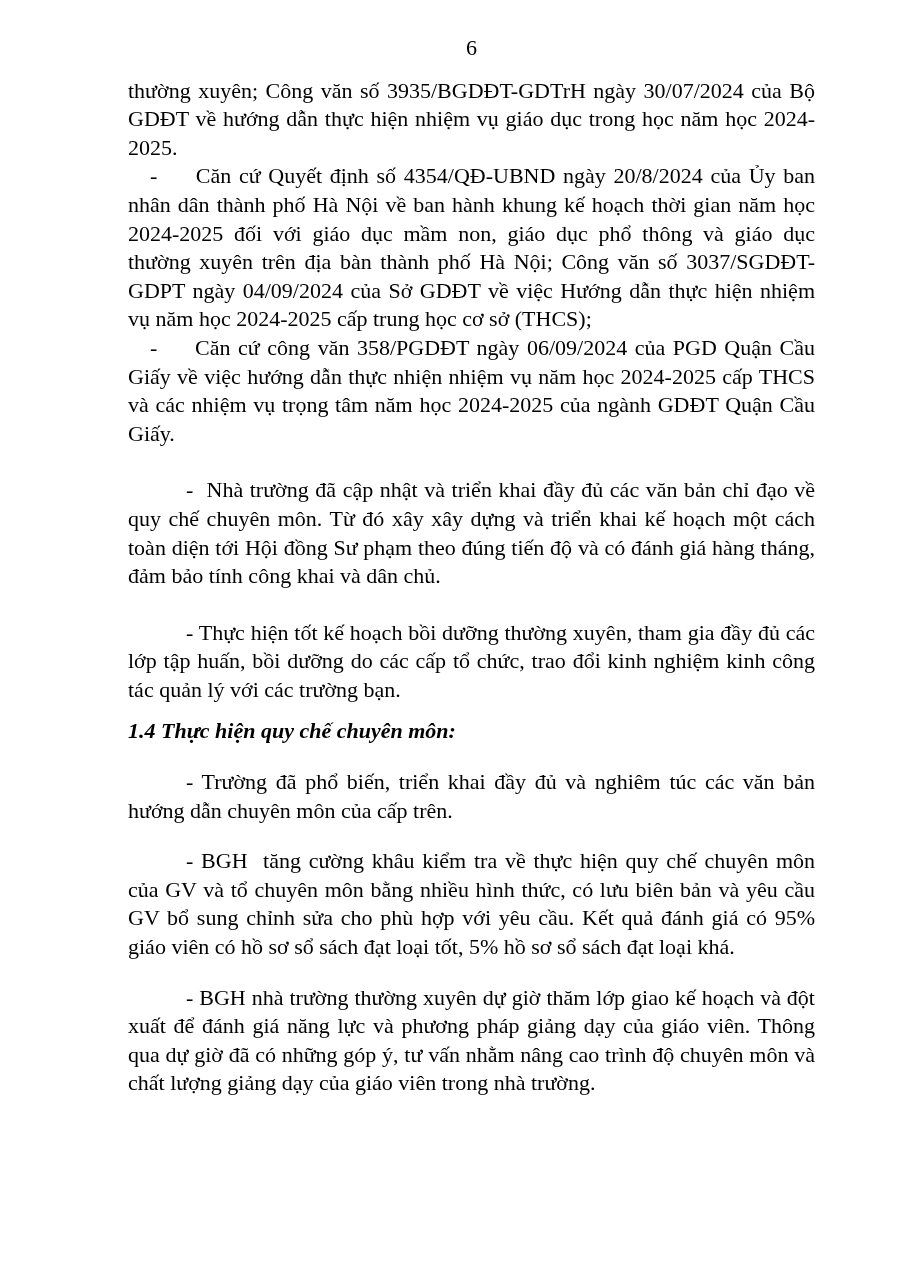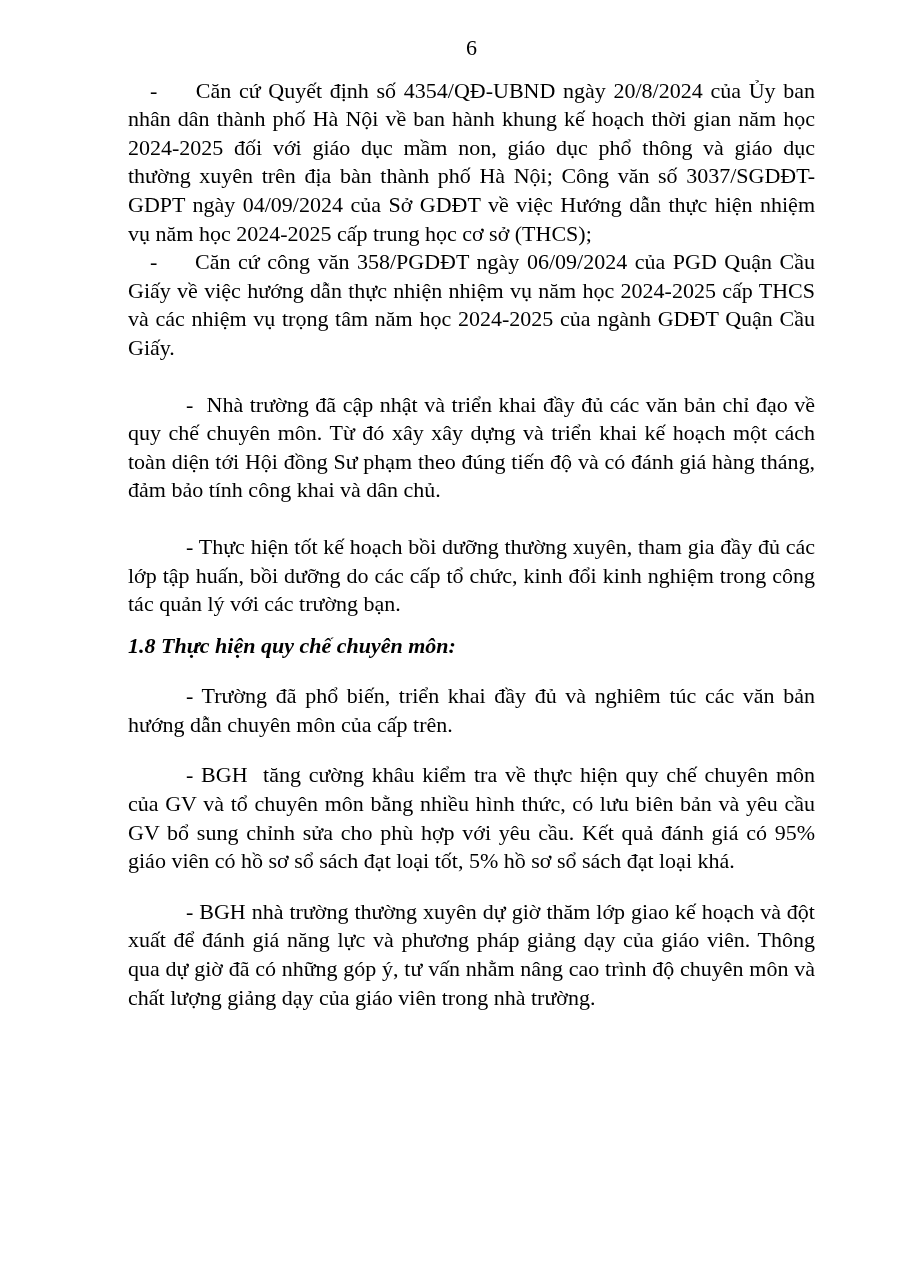--- a/index.html
+++ b/index.html
@@ -39,32 +39,33 @@
     text-align: left;
   }
 </style>
 </head>
 <body>
 
 <div class="page">
 
   <div class="page-number">6</div>
 
+  <p class="para">thường xuyên; Công văn số 3935/BGDĐT-GDTrH ngày 30/07/2024 của Bộ GDĐT về hướng dẫn thực hiện nhiệm vụ giáo dục trong học năm học 2024-2025.</p>
 
   <p class="para indent-sm">-&nbsp;&nbsp;&nbsp;&nbsp;&nbsp;Căn cứ Quyết định số 4354/QĐ-UBND ngày 20/8/2024 của Ủy ban nhân dân thành phố Hà Nội về ban hành khung kế hoạch thời gian năm học 2024-2025 đối với giáo dục mầm non, giáo dục phổ thông và giáo dục thường xuyên trên địa bàn thành phố Hà Nội; Công văn số 3037/SGDĐT-GDPT ngày 04/09/2024 của Sở GDĐT về việc Hướng dẫn thực hiện nhiệm vụ năm học 2024-2025 cấp trung học cơ sở (THCS);</p>
 
   <p class="para indent-sm">-&nbsp;&nbsp;&nbsp;&nbsp;&nbsp;Căn cứ công văn 358/PGDĐT ngày 06/09/2024 của PGD Quận Cầu Giấy về việc hướng dẫn thực nhiện nhiệm vụ năm học 2024-2025 cấp THCS và các nhiệm vụ trọng tâm năm học 2024-2025 của ngành GDĐT Quận Cầu Giấy.</p>
 
   <p class="para indent-lg">-&nbsp; Nhà trường đã cập nhật và triển khai đầy đủ các văn bản chỉ đạo về quy chế chuyên môn. Từ đó xây xây dựng và triển khai kế hoạch một cách toàn diện tới Hội đồng Sư phạm theo đúng tiến độ và có đánh giá hàng tháng, đảm bảo tính công khai và dân chủ.</p>
 
 
-  <p class="para indent-lg">- Thực hiện tốt kế hoạch bồi dưỡng thường xuyên, tham gia đầy đủ các lớp tập huấn, bồi dưỡng do các cấp tổ chức, kinh đổi kinh nghiệm trong công tác quản lý với các trường bạn.</p>
+  <p class="para indent-lg">- Thực hiện tốt kế hoạch bồi dưỡng thường xuyên, tham gia đầy đủ các lớp tập huấn, bồi dưỡng do các cấp tổ chức, trao đổi kinh nghiệm kinh công tác quản lý với các trường bạn.</p>
 
 
-  <p class="para bold-italic">1.8 Thực hiện quy chế chuyên môn:</p>
+  <p class="para bold-italic">1.4 Thực hiện quy chế chuyên môn:</p>
 
   <p class="para indent-lg spaced">- Trường đã phổ biến, triển khai đầy đủ và nghiêm túc các văn bản hướng dẫn chuyên môn của cấp trên.</p>
 
 
   <p class="para indent-lg spaced">- BGH&nbsp; tăng cường khâu kiểm tra về thực hiện quy chế chuyên môn của GV và tổ chuyên môn bằng nhiều hình thức, có lưu biên bản và yêu cầu GV bổ sung chỉnh sửa cho phù hợp với yêu cầu. Kết quả đánh giá có 95% giáo viên có hồ sơ sổ sách đạt loại tốt, 5% hồ sơ sổ sách đạt loại khá.</p>
 
   <p class="para indent-lg spaced">- BGH nhà trường thường xuyên dự giờ thăm lớp giao kế hoạch và đột xuất để đánh giá năng lực và phương pháp giảng dạy của giáo viên. Thông qua dự giờ đã có những góp ý, tư vấn nhằm nâng cao trình độ chuyên môn và chất lượng giảng dạy của giáo viên trong nhà trường.</p>
 
 </div>
 

